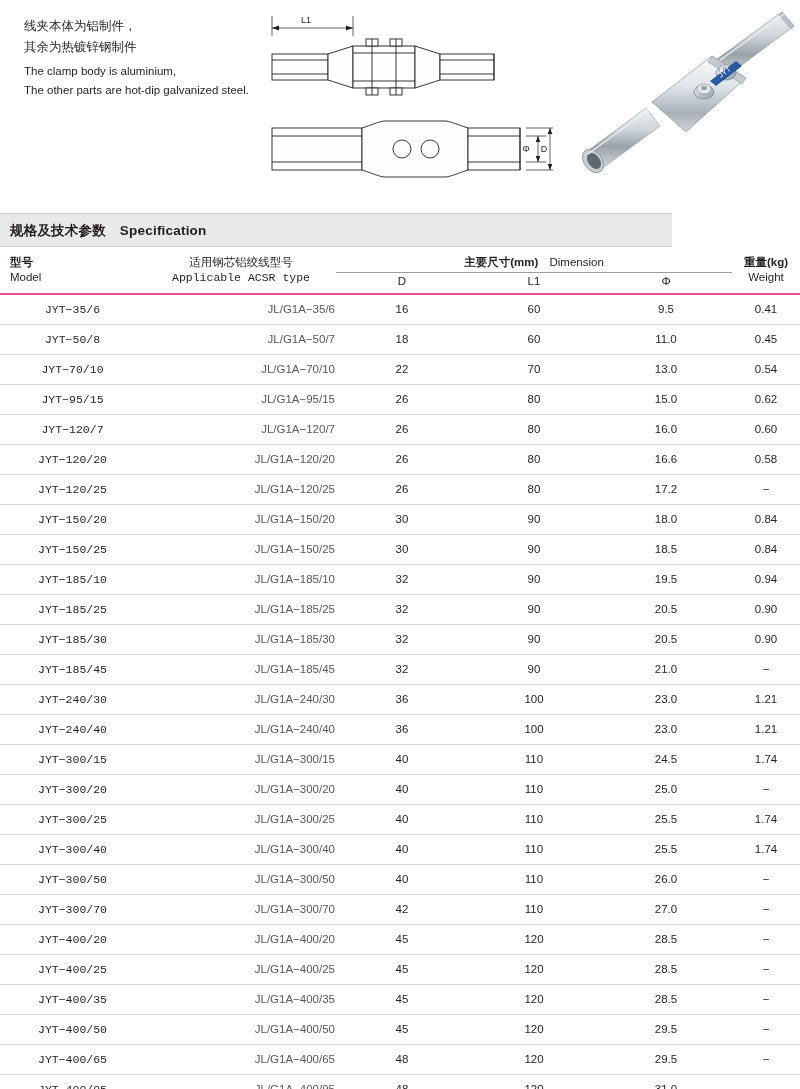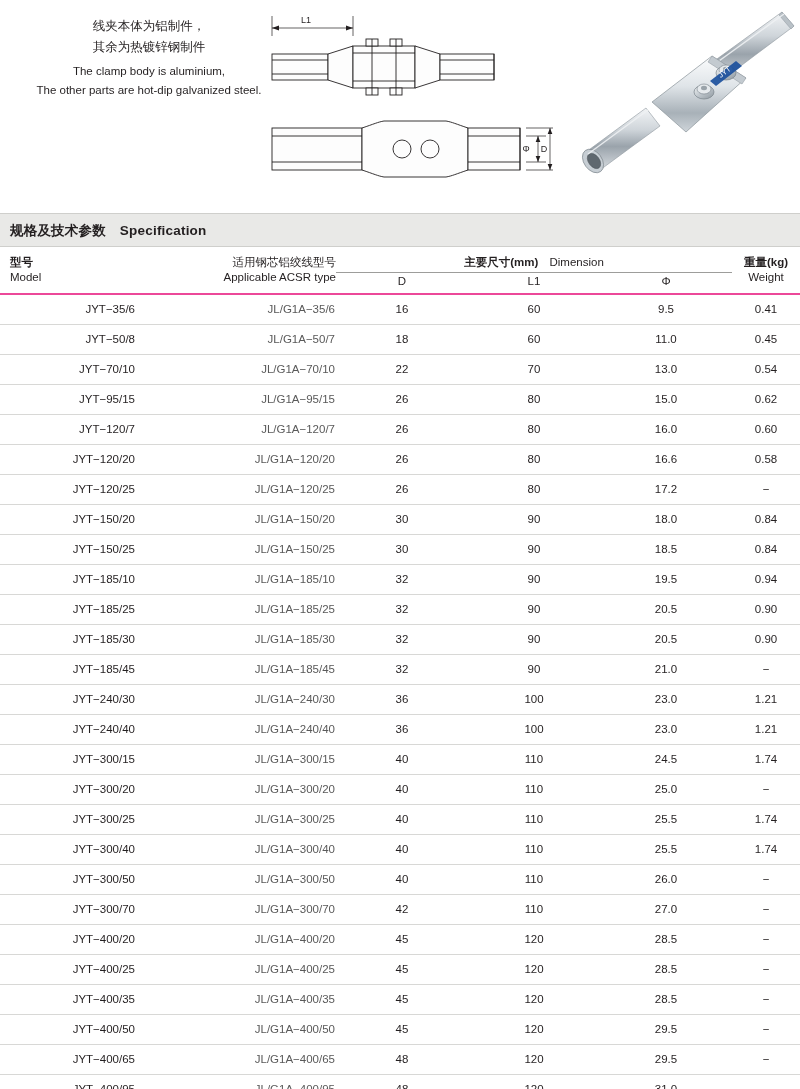--- a/index.html
+++ b/index.html
@@ -7,21 +7,21 @@
     margin: 0; padding: 0;
     width: 800px; height: 1089px;
     background: #ffffff;
     font-family: "Liberation Sans", sans-serif;
     color: #231f20;
     overflow: hidden;
   }
   .page { position: relative; width: 800px; height: 1089px; }
 
   
-  .top { position: relative; height: 196px; text-align: center; }
+  .top { position: relative; height: 196px; }
 
   .notes {
     position: absolute; left: 24px; top: 16px; width: 250px;
   }
   .notes .cn {
     font-size: 12.5px; line-height: 21px; color: #231f20;
   }
   .notes .en {
     margin-top: 4px;
     font-size: 11.5px; line-height: 19px; color: #231f20;
@@ -35,21 +35,21 @@
 
   
   .photo {
     position: absolute; left: 560px; top: 4px; width: 238px; height: 182px;
     overflow: hidden;
   }
   .photo svg { display:block; }
 
   
   .spec-bar {
-    position: absolute; left: 0; top: 213px; width: 800px; height: 34px;
+    position: absolute; left: 0; top: 213px; width: 672px; height: 34px;
     background: #e9e9e7;
     border-top: 1px solid #cfcfcc;
     border-bottom: 1px solid #cfcfcc;
   }
   .spec-bar .txt {
     position: absolute; left: 10px; top: 8px;
     font-size: 13.5px; font-weight: bold; color: #231f20;
     letter-spacing: .2px;
   }
   .spec-bar .txt .en { font-weight: bold; padding-left: 10px; }
@@ -73,41 +73,41 @@
     vertical-align: top;
     padding: 3px 0 6px 0;
     border-bottom: 2px solid #ec4899;
     color: #231f20;
   }
   .th-2line { line-height: 15px; font-size: 11.5px; }
   .th-2line b { font-weight: bold; display: block; }
   .th-2line span { display: block; }
 
   .hdr-model { text-align: left; padding-left: 10px !important; }
-  .hdr-acsr  { text-align: right; padding-left: 10px !important; }
+  .hdr-acsr  { text-align: center; padding-left: 10px !important; font-family: Liberation Mono, monospace; }
 
   .dim-group {
     text-align: center;
     padding-bottom: 2px !important;
     border-bottom: 1px solid #9d9d9b !important;
   }
   .dim-group .inner { font-size: 11.5px; }
   .dim-group .inner b { font-weight: bold; }
   .sub-head { text-align: center; padding-top: 2px !important; }
 
   table.spec tbody td {
     height: 30px;
     border-bottom: 1px solid #d8d8d6;
     text-align: center;
     color: #231f20;
     font-size: 11.5px;
     white-space: nowrap;
   }
   table.spec tbody td.model {
-    text-align: right; padding-left: 10px; color: #231f20;
+    text-align: center; padding-left: 10px; color: #231f20; font-family: Liberation Mono, monospace;
   }
   table.spec tbody td.acsr {
     text-align: right; padding-left: 10px; color: #595959;
   }
   table.spec tbody tr:last-child td { border-bottom: none; }
 </style>
 </head>
 <body>
 
 <div class="page">

